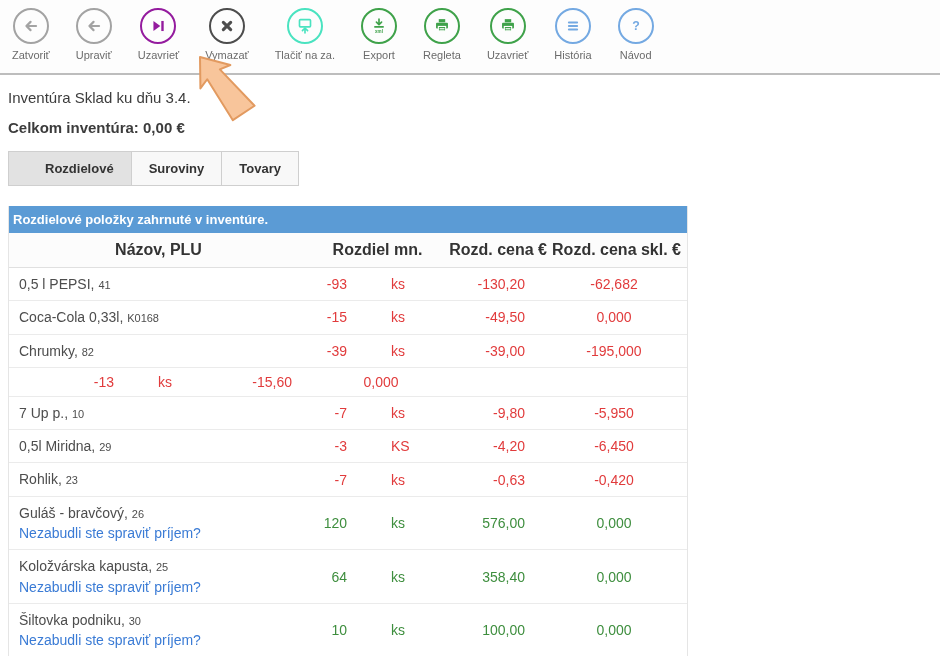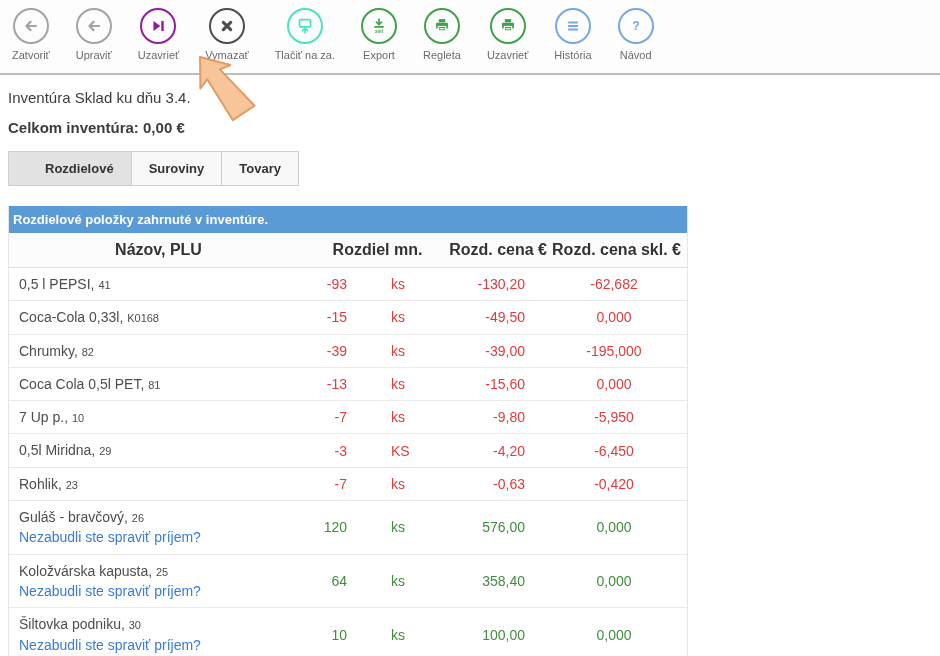--- a/index.html
+++ b/index.html
@@ -196,23 +196,20 @@
         <div class="trow">
           <div class="c-name">
             <div class="iname">Chrumky, <span class="plu">82</span></div>
           </div>
           <div class="c-qty tone-negative">-39</div>
           <div class="c-unit tone-negative">ks</div>
           <div class="c-price tone-negative">-39,00</div>
           <div class="c-skl tone-negative">-195,000</div>
         </div>
         <div class="trow">
-          <div class="c-name">
-            <div class="iname">Coca Cola 0,5l PET, <span class="plu">81</span></div>
-          </div>
           <div class="c-qty tone-negative">-13</div>
           <div class="c-unit tone-negative">ks</div>
           <div class="c-price tone-negative">-15,60</div>
           <div class="c-skl tone-negative">0,000</div>
         </div>
         <div class="trow">
           <div class="c-name">
             <div class="iname">7 Up p., <span class="plu">10</span></div>
           </div>
           <div class="c-qty tone-negative">-7</div>

